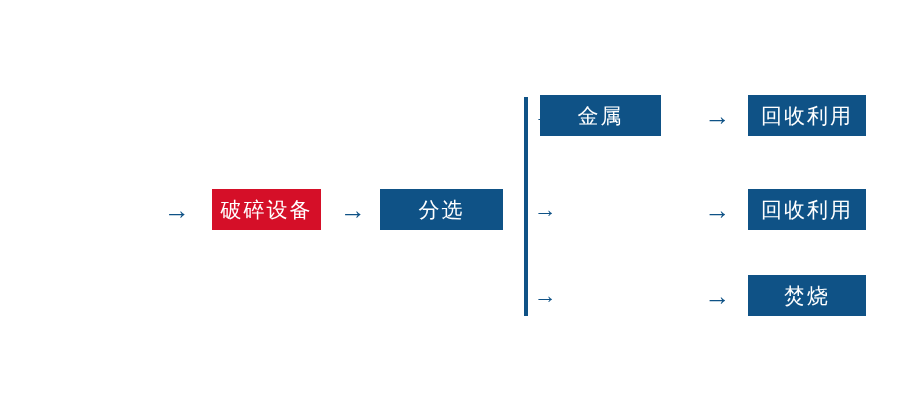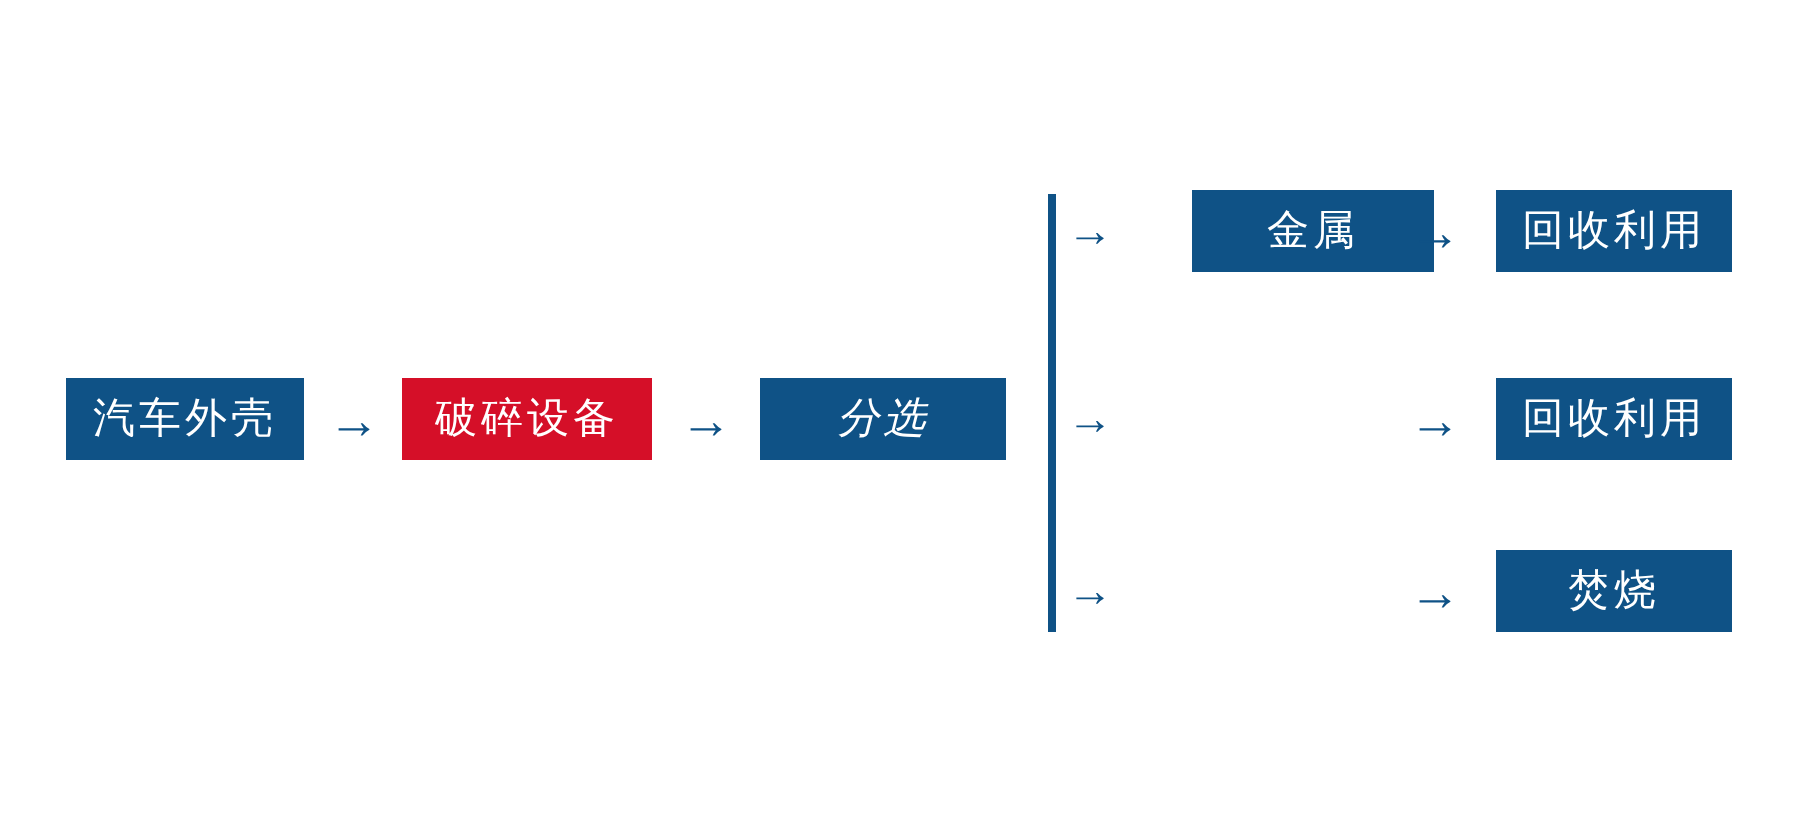--- a/index.html
+++ b/index.html
@@ -58,37 +58,36 @@
   }
 
   
   .row-main  { top: 189px; height: 41px; }
   .row-top   { top: 95px;  height: 41px; }
   .row-mid   { top: 189px; height: 41px; }
   .row-bot   { top: 275px; height: 41px; }
 
   
   .col-src   { left: 33px;  width: 119px; }
-  .col-proc  { left: 201px; width: 125px; }
-  .col-sort  { left: 380px; width: 123px; font-style: italic; }
-  .col-frac  { left: 596px; width: 121px; }
+  .col-proc  { left: 212px; width: 109px; }
+  .col-sort  { left: 380px; width: 123px; }
+  .col-frac  { left: 540px; width: 121px; }
   .col-dest  { left: 748px; width: 118px; }
 
   
   .arr-1 { left: 156px; width: 42px; }
   .arr-2 { left: 330px; width: 46px; }
   .arr-b { left: 527px; width: 36px; }
   .arr-r { left: 691px; width: 53px; }
 </style>
 </head>
 <body>
 
 <div id="flow-canvas">
 
-  <div class="node blue row-main col-src">汽车外壳</div>
 
   <div class="arrow row-main arr-1">→</div>
 
   <div class="node red row-main col-proc">破碎设备</div>
 
   <div class="arrow row-main arr-2">→</div>
 
   <div class="node blue row-main col-sort">分选</div>
 
   <div id="split-bar" style="left:524px; top:97px; width:4px; height:219px;"></div>

